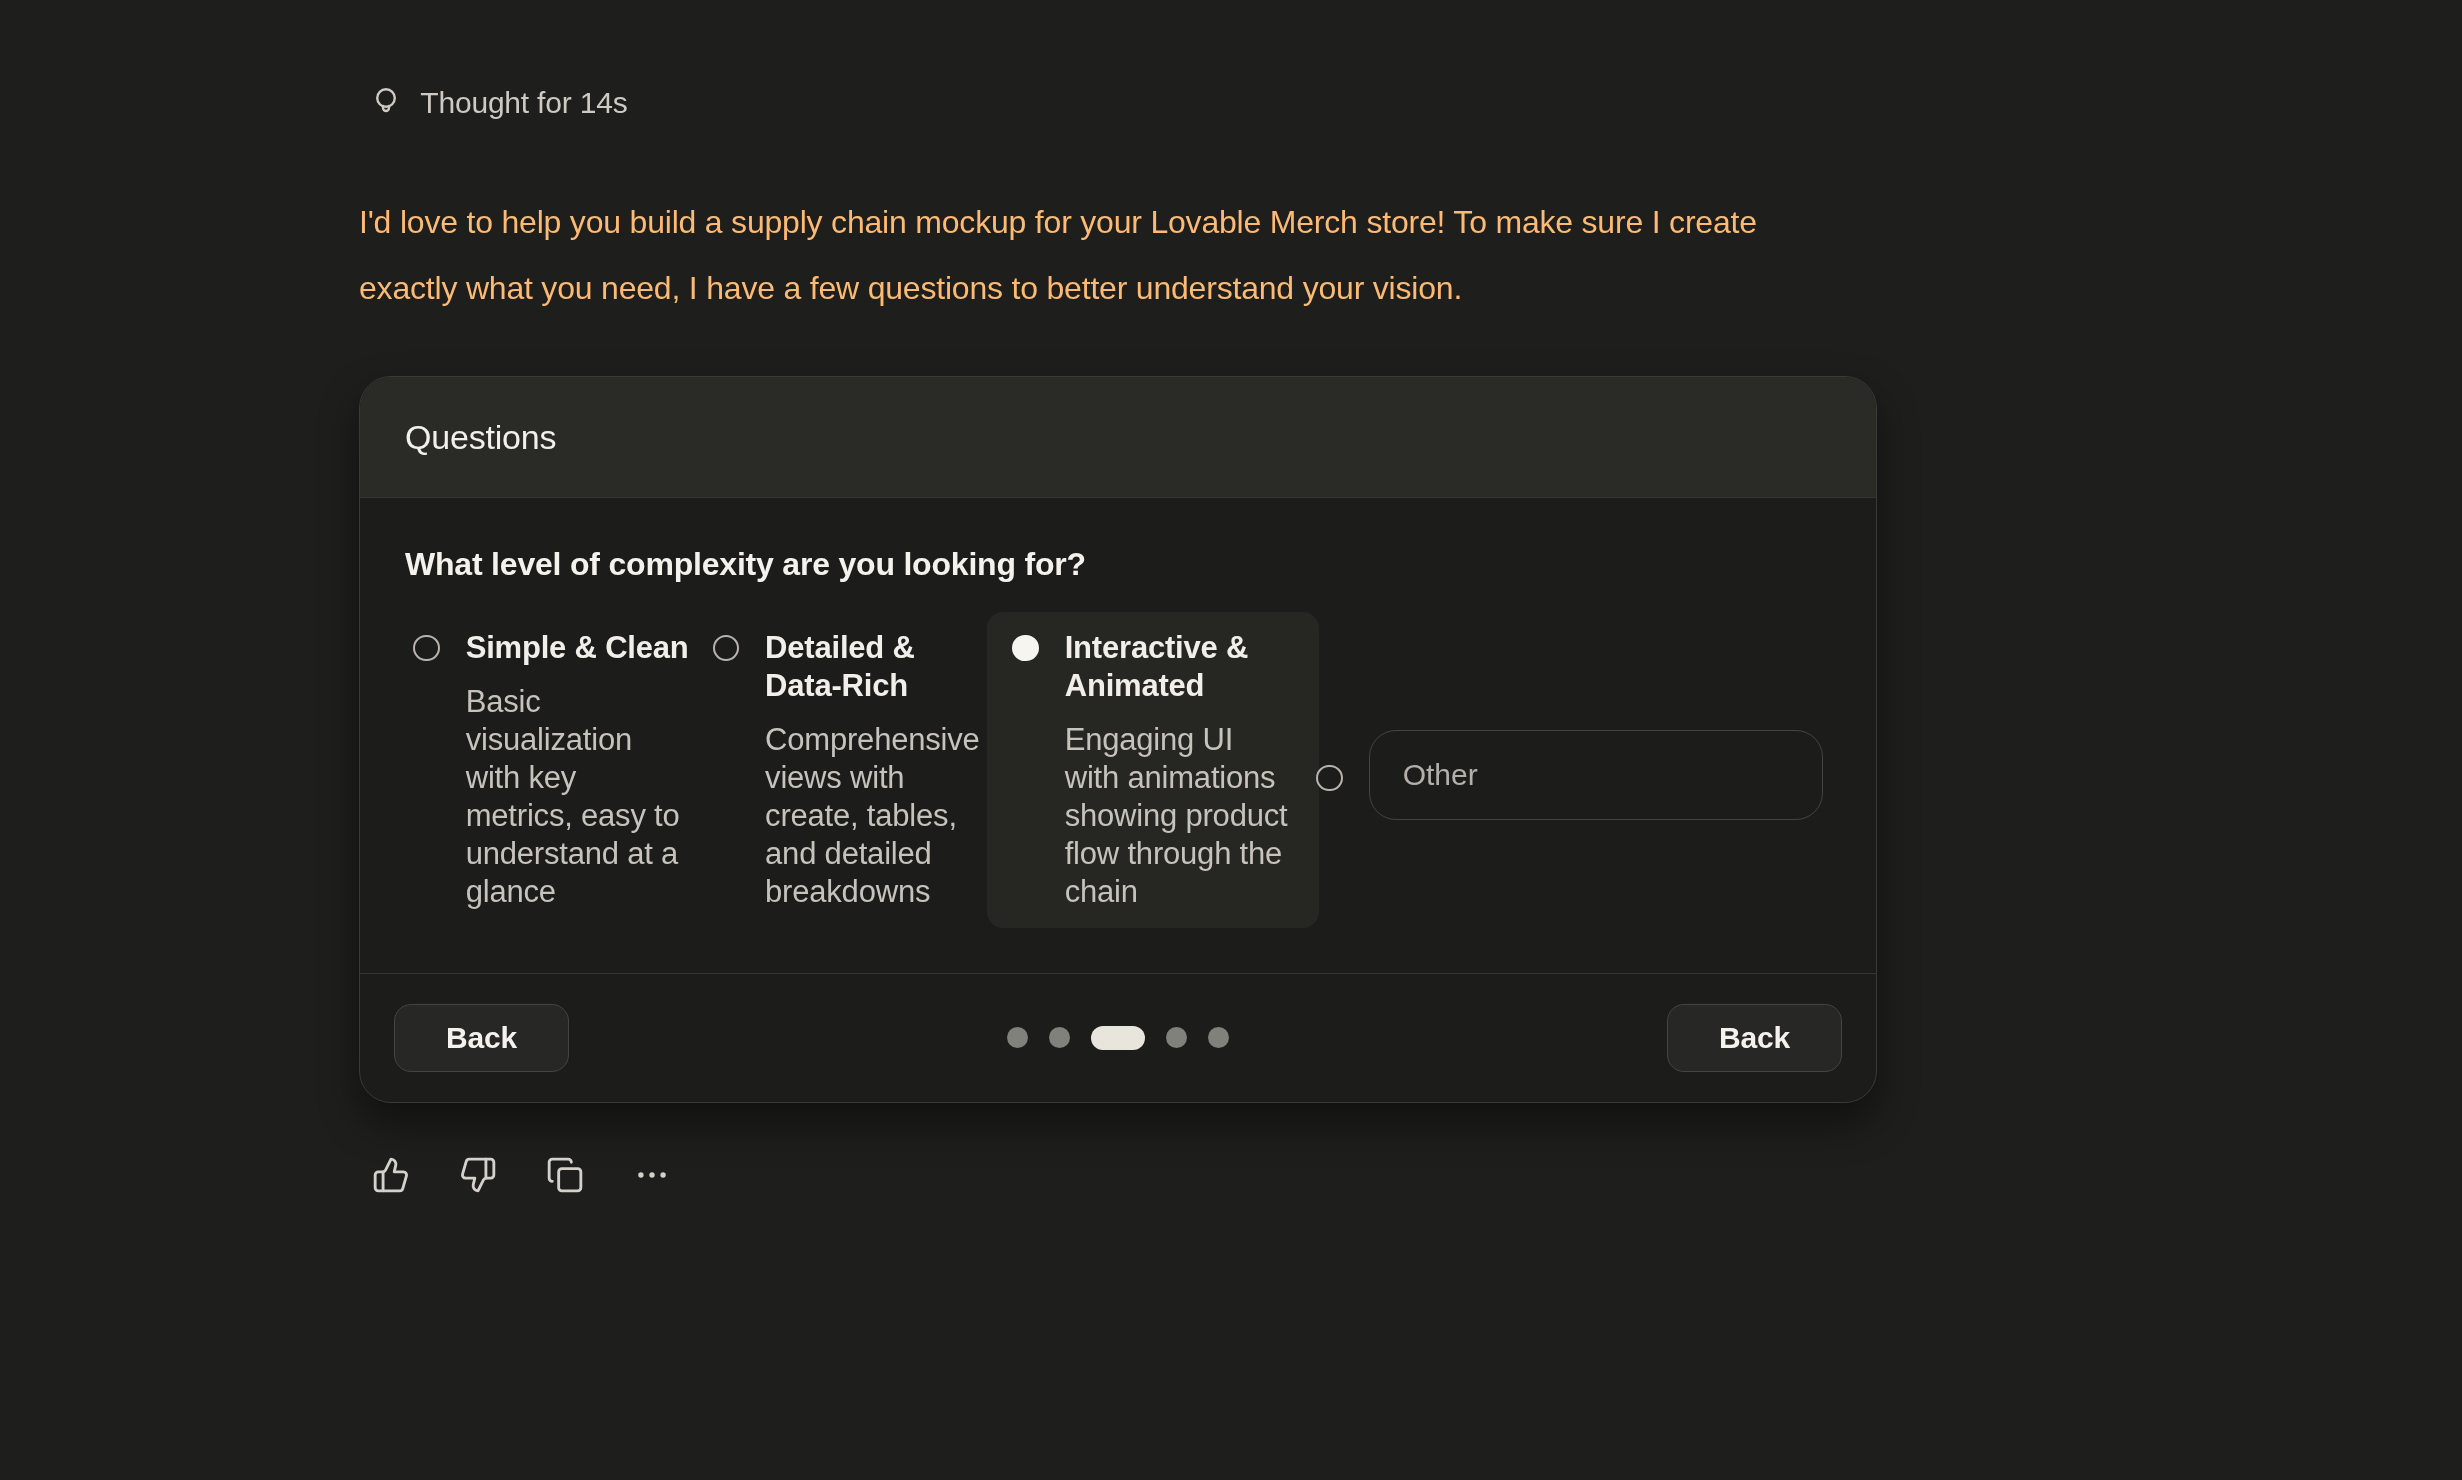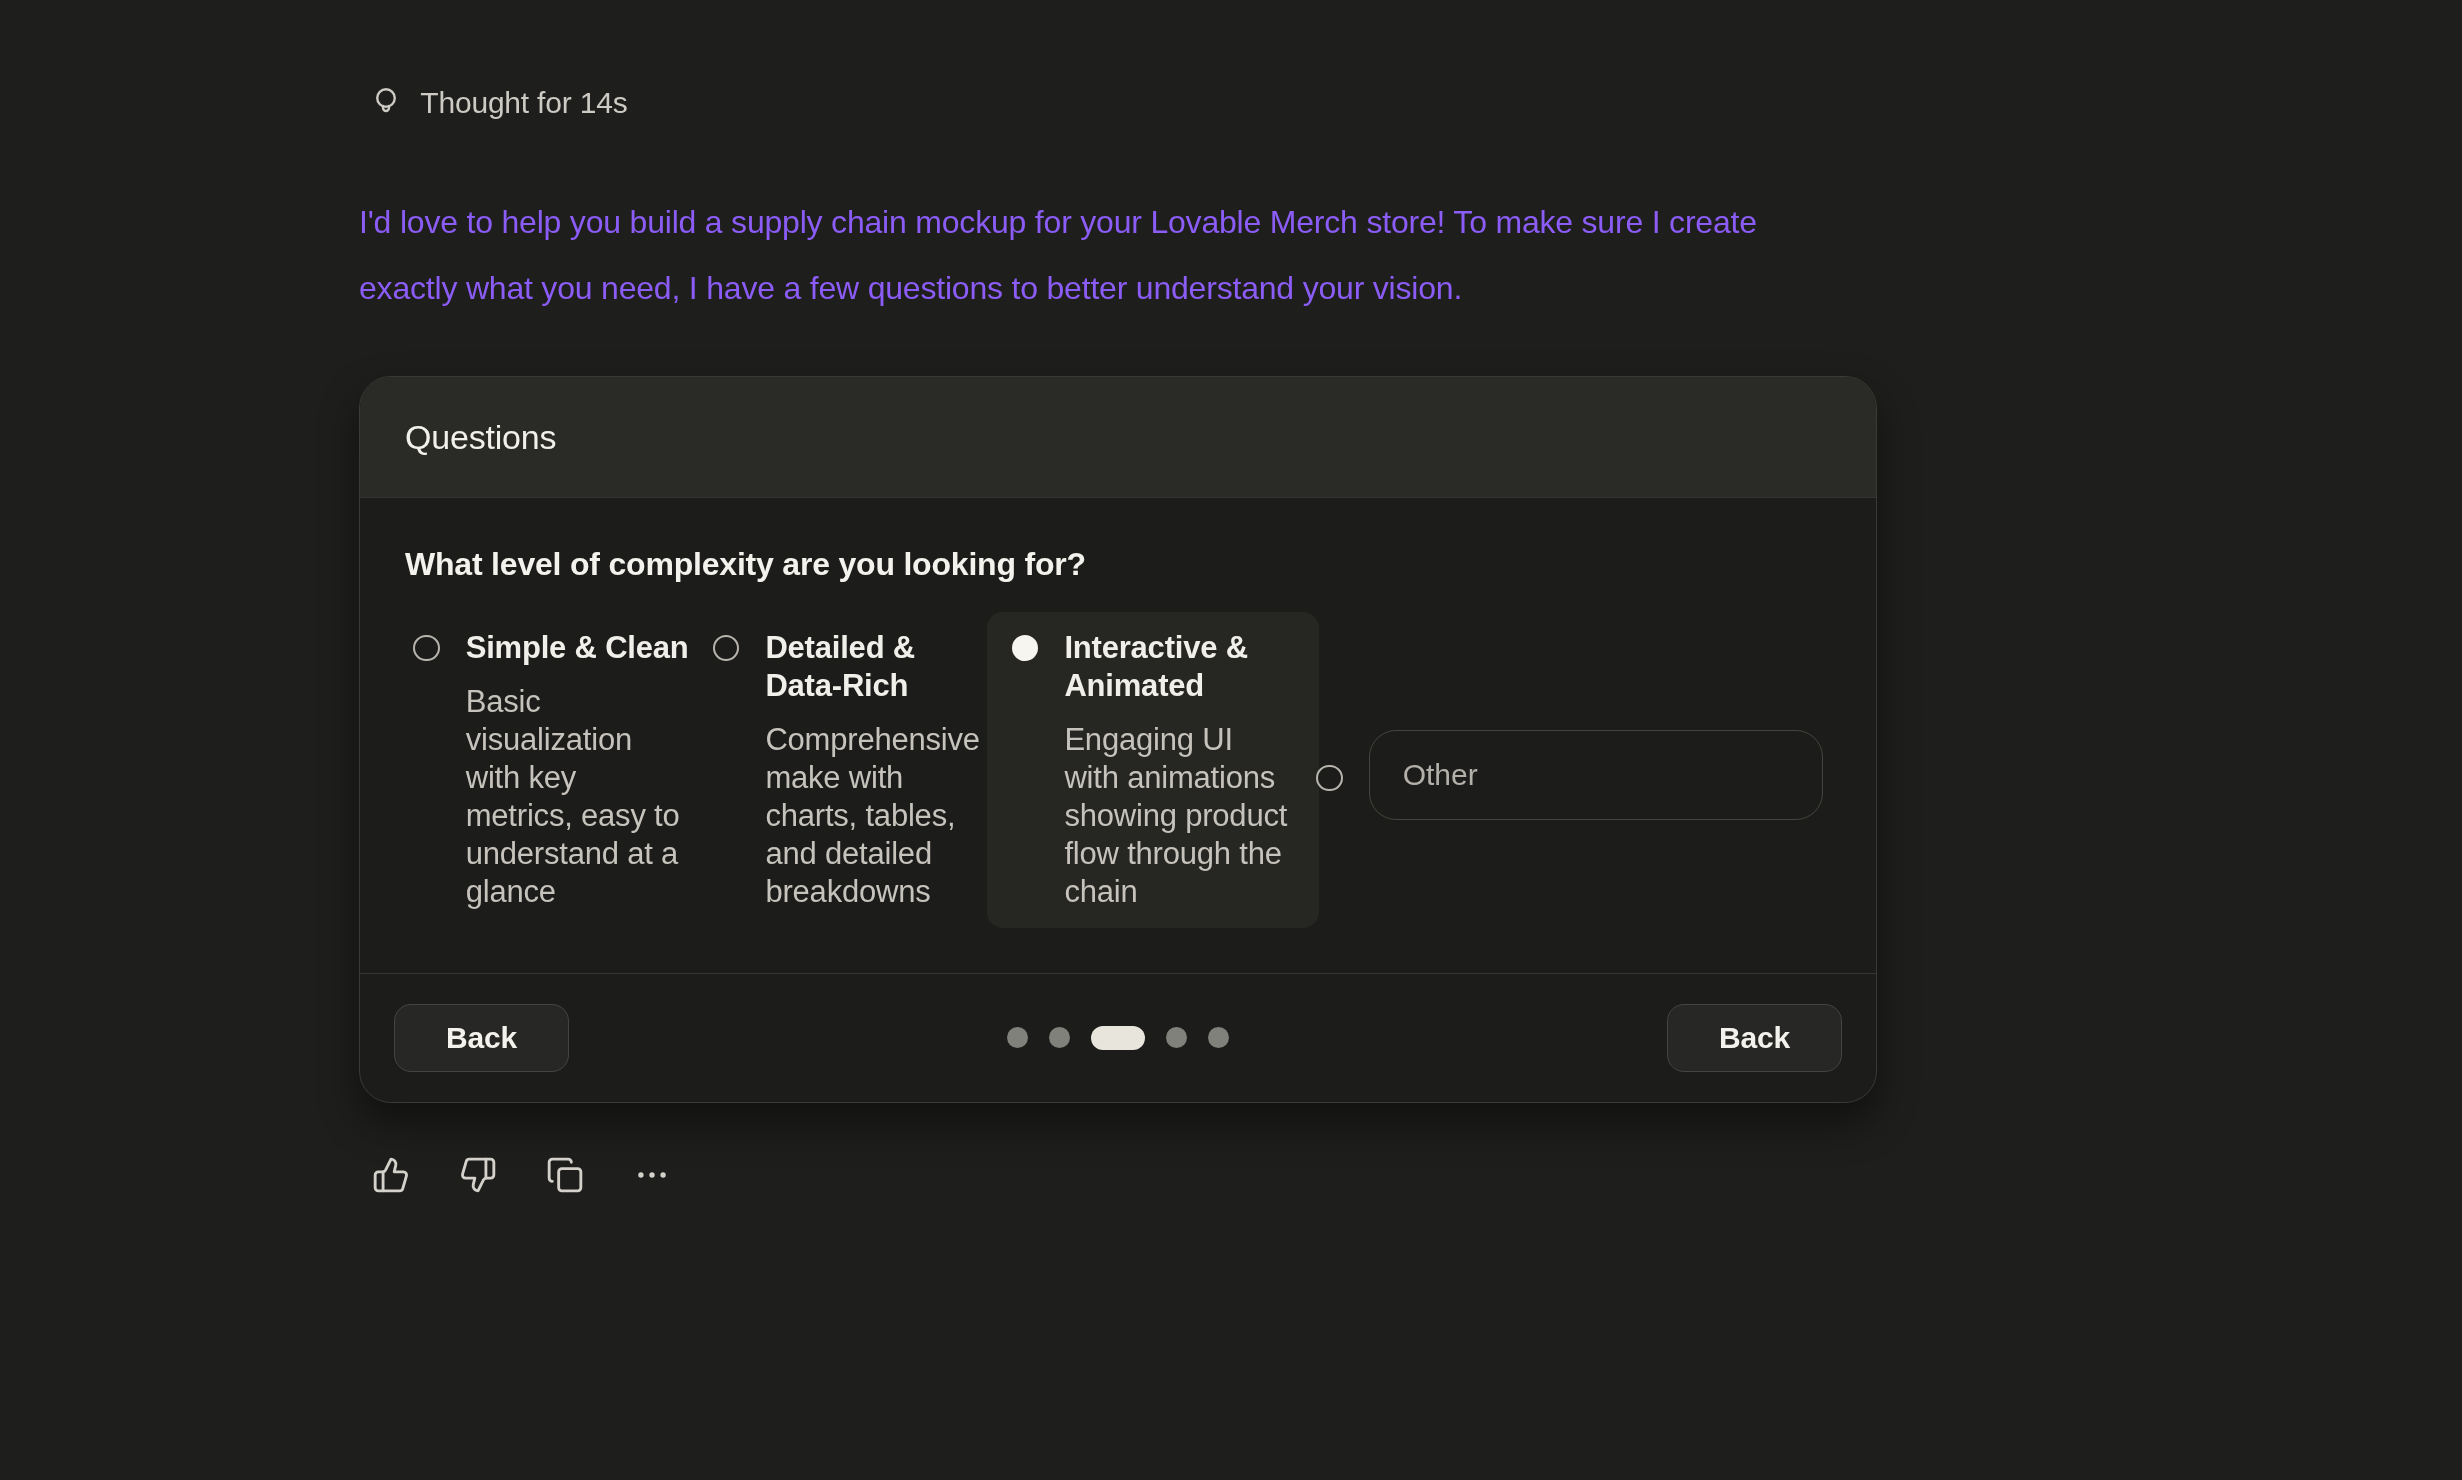--- a/index.html
+++ b/index.html
@@ -11,21 +11,21 @@
     -webkit-font-smoothing:antialiased;
   }
   .main { position:absolute; left:359px; top:85px; width:1874px; }
 
   
   .thought-row { display:flex; align-items:center; gap:17px; margin-left:10.3px; color:#cdcac3; }
   .thought-row svg { width:34px; height:34px; stroke:#cdcac3; }
   .thought-label { font-size:30px; letter-spacing:-0.2px; }
 
   
-  .message { margin-top:68px; font-size:32px; line-height:66px; color:#8b5cf6; letter-spacing:-0.2px; }
+  .message { margin-top:68px; font-size:32px; line-height:66px; color:#fdba74; letter-spacing:-0.2px; }
 
   
   .card {
     margin-top:55px;
     width:1518px;
     background:#1c1c1a;
     border:1.1px solid #3a3a36;
     border-radius:32px;
     box-shadow:0 19.5px 40px rgba(0,0,0,0.45);
     overflow:hidden;
@@ -146,21 +146,21 @@
           <span class="option-text">
             <span class="option-label">Simple &amp; Clean</span>
             <span class="option-desc">Basic visualization with key metrics, easy to understand at a glance</span>
           </span>
         </div>
 
         <div class="option-row">
           <span class="radio"></span>
           <span class="option-text">
             <span class="option-label">Detailed &amp; Data-Rich</span>
-            <span class="option-desc">Comprehensive make with charts, tables, and detailed breakdowns</span>
+            <span class="option-desc">Comprehensive views with create, tables, and detailed breakdowns</span>
           </span>
         </div>
 
         <div class="option-row selected">
           <span class="radio"></span>
           <span class="option-text">
             <span class="option-label">Interactive &amp; Animated</span>
             <span class="option-desc">Engaging UI with animations showing product flow through the chain</span>
           </span>
         </div>

